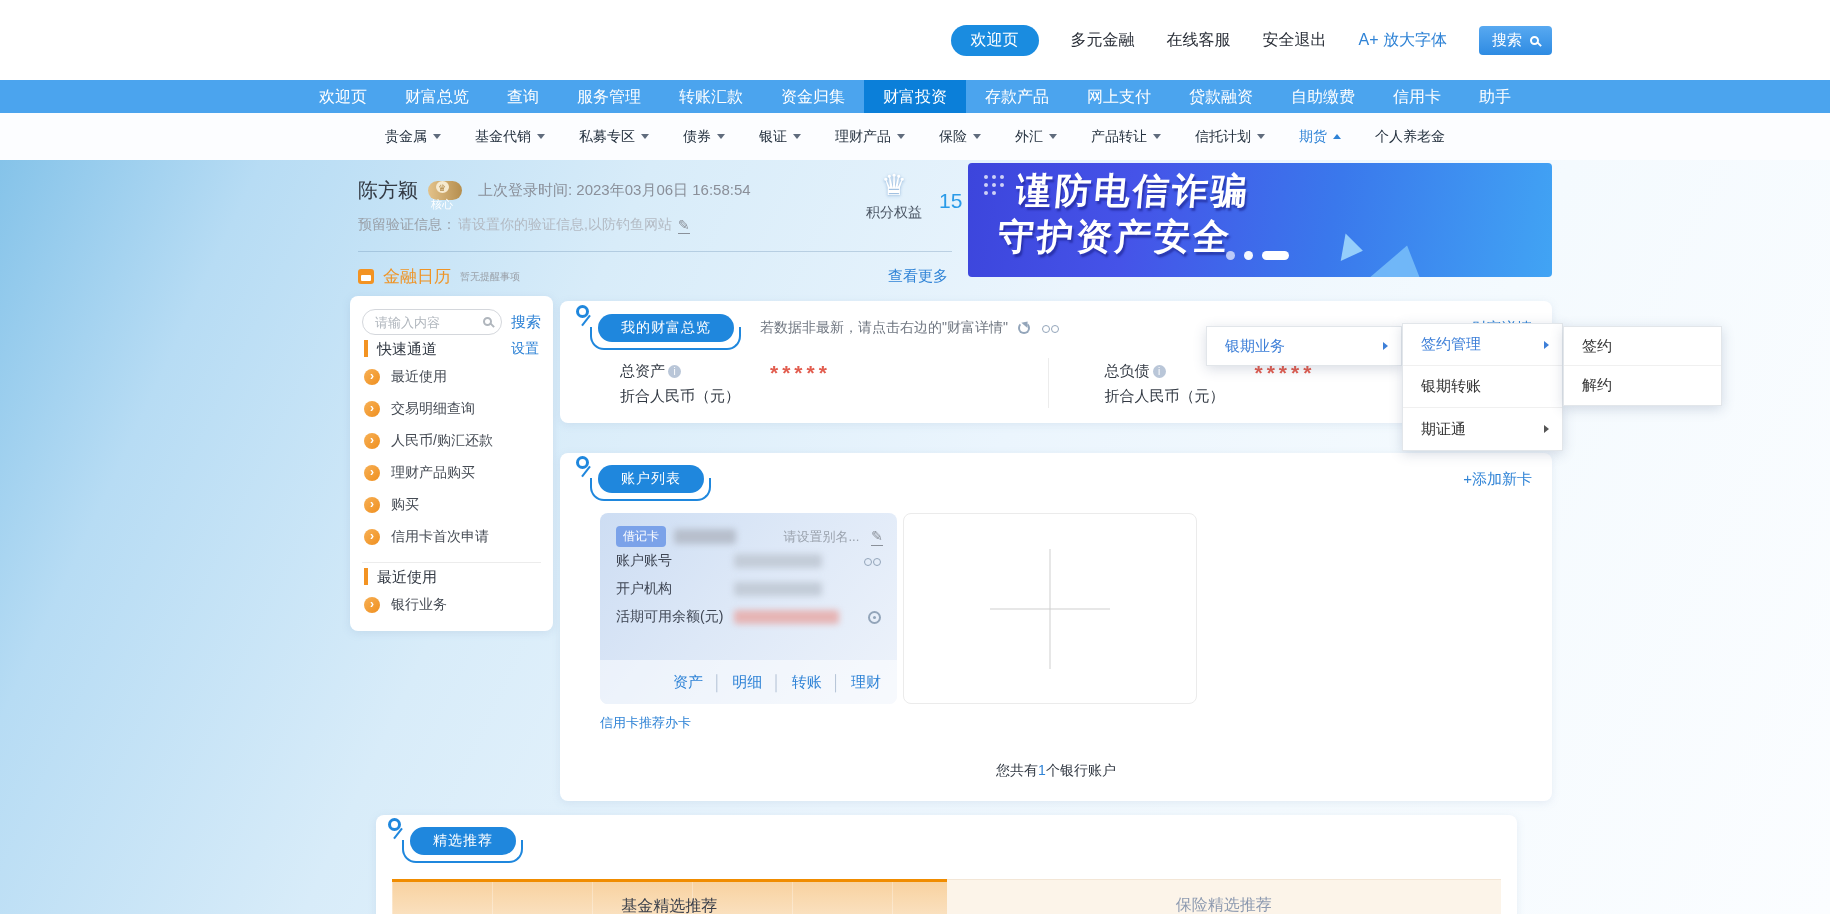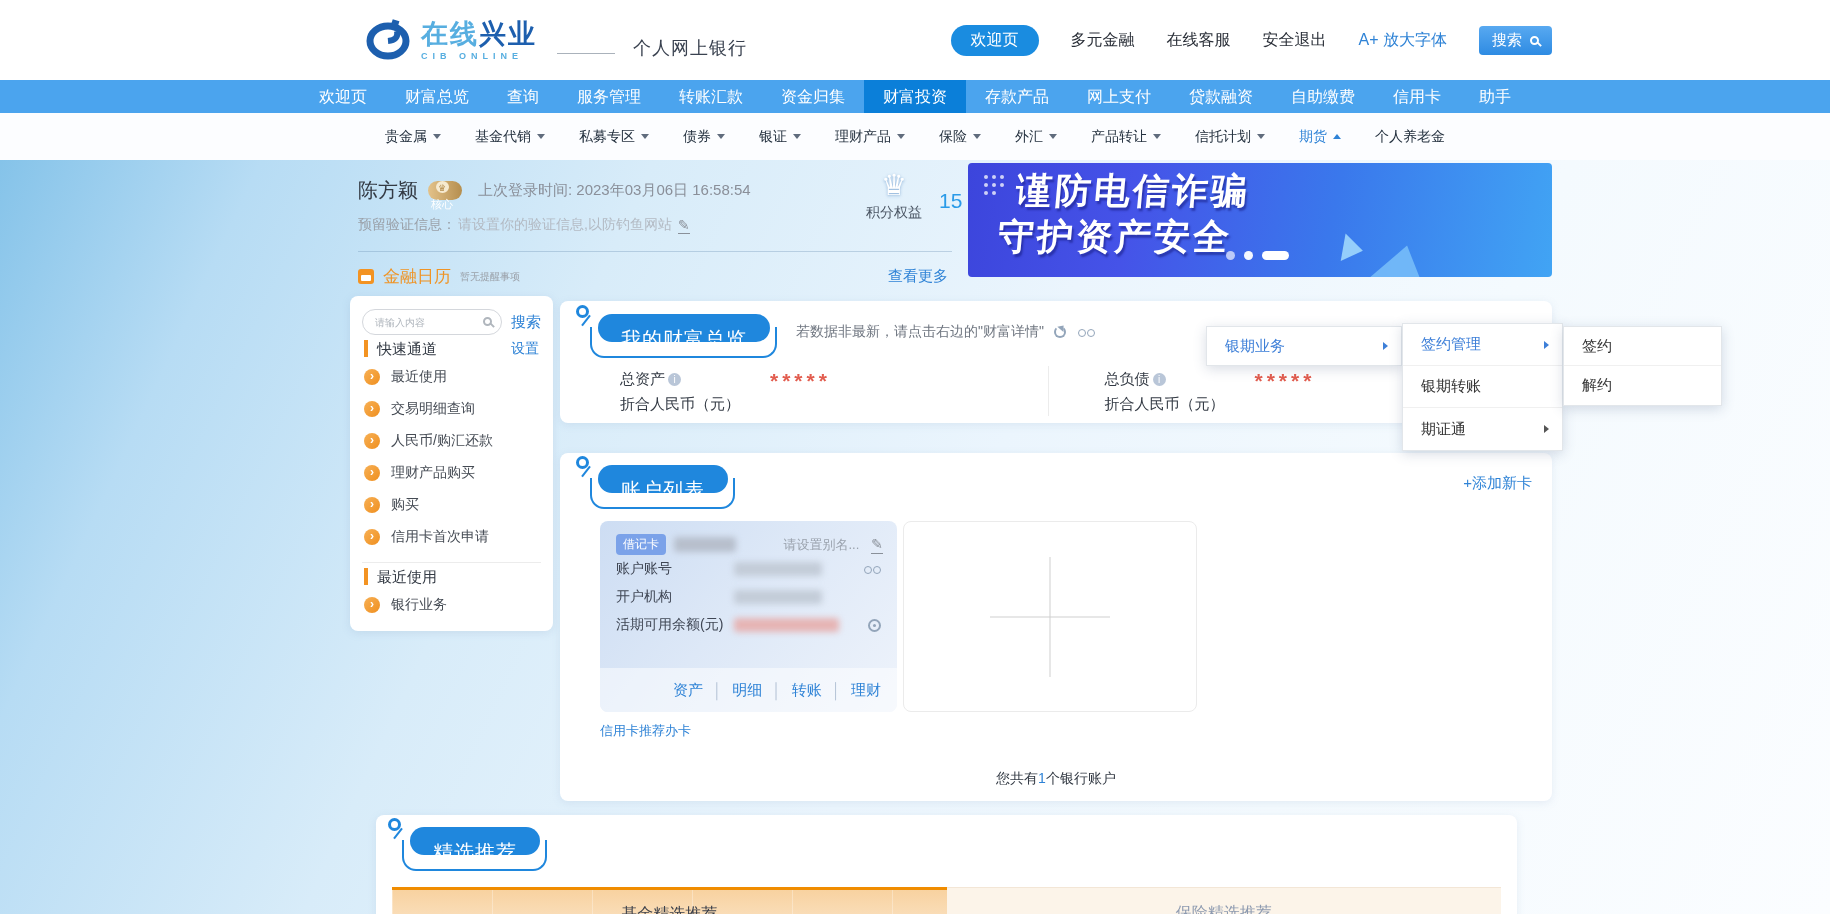--- a/index.html
+++ b/index.html
@@ -88,39 +88,39 @@
   .menu2 { left:1402px; top:163px; width:161px; } .menu2 .mi { height:42px; }
   .menu3 { left:1563px; top:166px; width:159px; } .menu3 .mi { height:39px; }
 
   
   .cols { display:flex; gap:7px; margin-top:8px; align-items:flex-start; }
 
   
   .sidebar { width:203px; background:#fff; border-radius:8px; box-shadow:0 2px 8px rgba(120,150,190,0.18); padding:13px 12px 10px; }
   .s-search { display:flex; align-items:center; gap:9px; }
   .s-input-wrap { position:relative; flex:1; }
-  .s-input { width:100%; height:26px; border:1px solid #d4d7dc; border-radius:13px; padding:0 26px 0 12px; font-size:10px; color:#333; font-family:inherit; outline:none; background:#fff; }
+  .s-input { width:100%; height:26px; border:1px solid #d4d7dc; border-radius:13px; padding:0 26px 0 12px; font-size:13px; color:#333; font-family:inherit; outline:none; background:#fff; }
   .s-input::placeholder { color:#b0b6bd; }
   .s-input-mag { position:absolute; right:10px; top:8px; color:#b0b6bd; }
   .s-search-link { font-size:15px; color:#2f83d6; cursor:pointer; }
   .shead { display:flex; align-items:flex-start; margin:5px 2px 2px; }
   .sbar { width:4px; height:17px; background:#f39322; margin-right:9px; }
   .shead-title { font-size:15px; color:#333a44; }
   .s-set { margin-left:auto; font-size:14px; color:#2f83d6; cursor:pointer; }
   .sitem { display:flex; align-items:center; gap:11px; padding:7px 2px; font-size:14px; color:#454b54; cursor:pointer; }
   .oarr { width:16px; height:16px; border-radius:50%; background:linear-gradient(135deg,#f7b055,#ef8f1f); color:#fff; text-align:center; flex:none; }
   .oarr::after { content:"›"; font-size:12px; line-height:15px; display:block; font-weight:bold; }
   .s-divider { border-top:1px solid #ececec; margin:9px 0 2px; }
 
   
   .main-col { flex:1; padding-top:5px; }
   .panel { background:#fff; border-radius:8px; box-shadow:0 2px 8px rgba(120,150,190,0.15); }
 
   .secbadge { position:relative; margin-left:18px; flex:none; }
-  .sb-btn { position:relative; z-index:2; background:#1f87dd; color:#fff; border:none; border-radius:15px; height:28px; padding:12px 23px; font-size:20px; font-family:inherit; letter-spacing:1px; cursor:pointer; }
+  .sb-btn { position:relative; z-index:2; background:#1f87dd; color:#fff; border:none; border-radius:15px; height:28px; padding:4px 23px; font-size:14px; font-family:inherit; letter-spacing:1px; cursor:pointer; }
   .secbadge::after { content:""; position:absolute; left:-8px; right:-7px; top:13px; bottom:-8px; border:2px solid #1f87dd; border-top:none; border-radius:0 0 14px 14px; z-index:1; }
   .secbadge::before { content:""; position:absolute; left:-22px; top:-9px; width:7px; height:7px; border:3px solid #1f87dd; border-radius:50%; background:#fff; z-index:3; }
   .sb-link { position:absolute; left:-13px; top:0; width:2px; height:13px; background:#1f87dd; transform:rotate(38deg); z-index:3; }
 
   .wealth { height:122px; padding:13px 20px 0; }
   .panel-head { display:flex; align-items:center; }
   .w-hint { font-size:14px; color:#6f7680; margin-left:26px; }
   .refresh-icon { width:12px; height:12px; border:2px solid #93a5ba; border-radius:50%; border-top-color:transparent; margin-left:10px; position:relative; cursor:pointer; flex:none; }
   .refresh-icon::after { content:""; position:absolute; right:-2px; top:-3px; width:0; height:0; border-left:4px solid transparent; border-right:4px solid transparent; border-bottom:5px solid #93a5ba; transform:rotate(40deg); }
   .glasses { width:17px; height:9px; position:relative; margin-left:12px; flex:none; }
@@ -168,33 +168,20 @@
   .tab { flex:1; display:flex; align-items:center; justify-content:center; font-size:16px; cursor:pointer; }
   .tab.active { background:linear-gradient(180deg,#f8d2a0 0%,#fbe7cd 100%); background-image:repeating-linear-gradient(90deg, rgba(255,255,255,0.3) 0 1px, transparent 1px 100px),linear-gradient(180deg,#f8d2a0 0%,#fbe7cd 100%); border-top:3px solid #f08c00; color:#3a3f4a; }
   .tab.inactive { background:#fcf4e9; color:#8d9ab0; border-top:1px solid #f3e6d6; }
 </style>
 </head>
 <body>
 
 <div class="page">
 
   <div class="top-header">
-    <div class="logo-wrap">
-      <svg class="logo-swirl" viewBox="0 0 46 42">
-        <ellipse cx="23" cy="22" rx="18" ry="15" fill="none" stroke="#1d5fae" stroke-width="7"></ellipse>
-        <path d="M23 22 q11 -1 9 -10" fill="none" stroke="#1d5fae" stroke-width="6"></path>
-        <rect x="27" y="1" width="7" height="4" fill="#1d5fae" transform="rotate(18 30 3)"></rect>
-      </svg>
-      <div>
-        <div class="logo-cn"><span class="lt">在线</span><span class="dk">兴业</span></div>
-        <div class="logo-sub">CIB ONLINE</div>
-      </div>
-      <div class="logo-line"></div>
-      <div class="logo-suffix">个人网上银行</div>
-    </div>
     <div class="hdr-right">
       <button class="pill-btn">欢迎页</button>
       <span class="hdr-link">多元金融</span>
       <span class="hdr-link">在线客服</span>
       <span class="hdr-link">安全退出</span>
       <span class="font-zoom">A+ 放大字体</span>
       <button class="search-btn">
           <span>搜索</span>
           <span class="mag"></span>
         </button>

